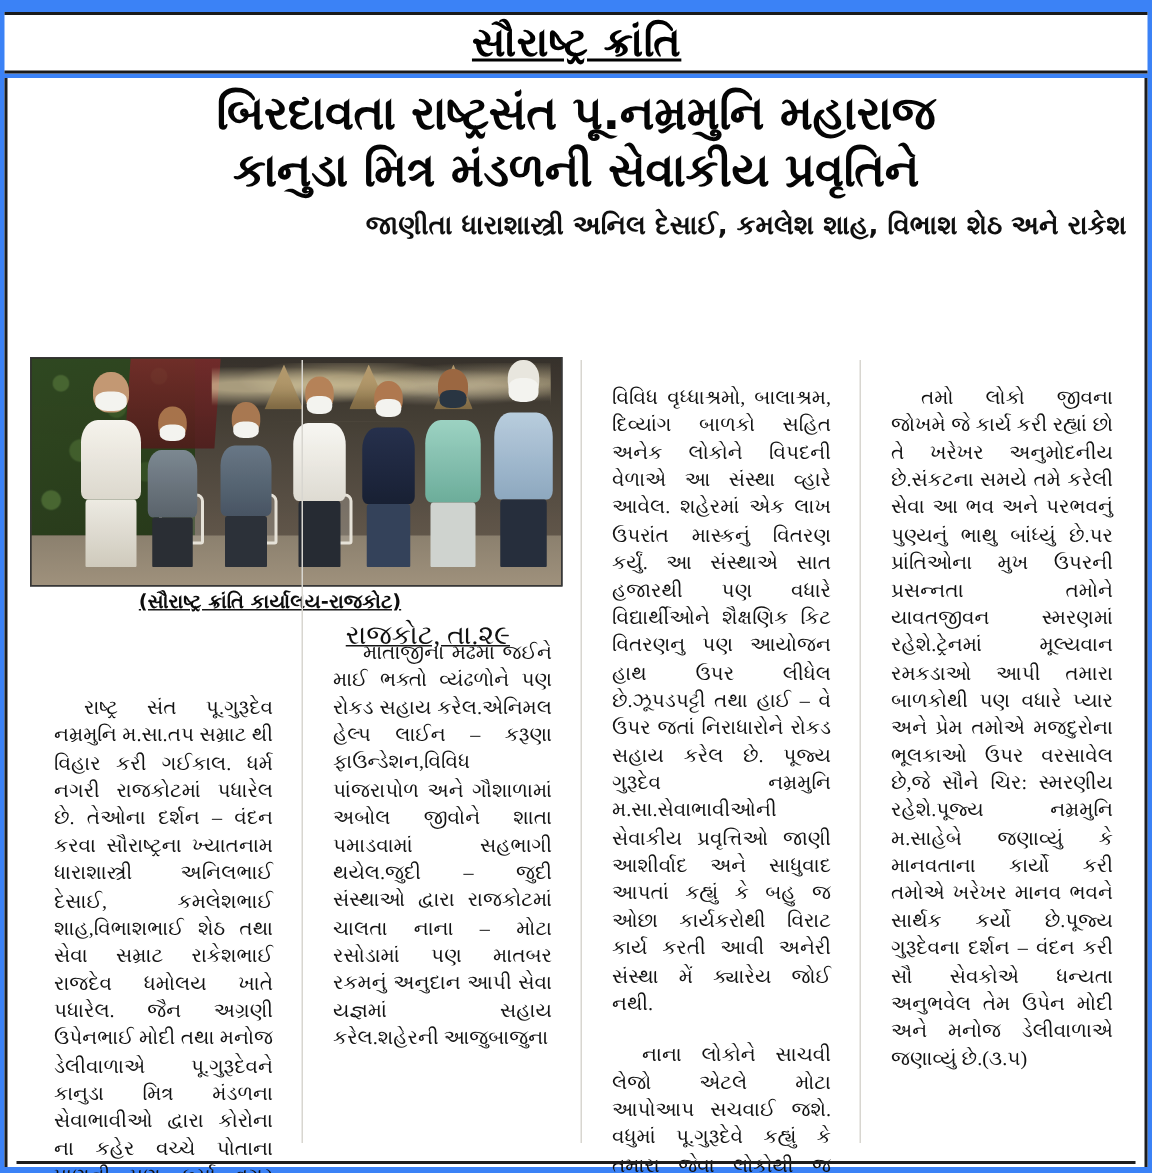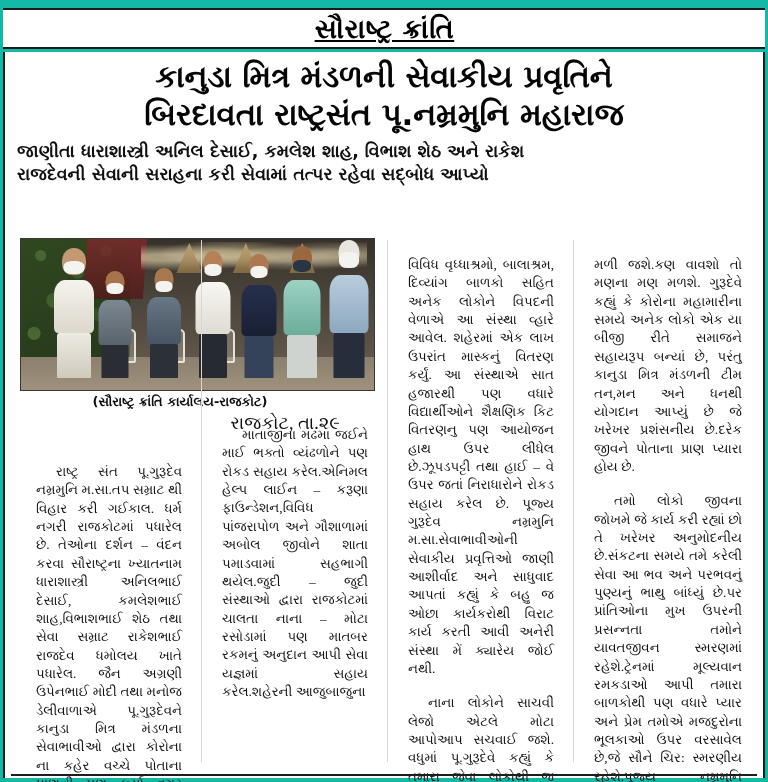--- a/index.html
+++ b/index.html
@@ -14,21 +14,21 @@
     height: 782px;
     overflow: hidden;
     position: relative;
     color: #151515;
     -webkit-font-smoothing: antialiased;
   }
 
   .page {
     position: absolute;
     inset: 0;
-    background: #14b8a6;
+    background: #3b82f6;
     padding-left: 27px;
   }
 
   
   .masthead {
     position: absolute;
     left: 3px;
     top: 8px;
     right: 3px;
     height: 37px;
@@ -74,21 +74,22 @@
     font-family: "DejaVu Sans", "Liberation Sans", sans-serif;
     font-weight: 700;
     font-size: 31px;
     line-height: 1.22;
     color: #050505;
     letter-spacing: -0.2px;
     white-space: nowrap;
   }
   .subhead {
     padding: 6px 12px 0 12px;
-    text-align: left;
+    text-align: right;
+    margin-left: 32px;
   }
   .subhead-line {
     font-family: "DejaVu Sans", "Liberation Sans", sans-serif;
     font-weight: 700;
     font-size: 17.5px;
     line-height: 1.33;
     color: #101010;
     white-space: nowrap;
   }
 
@@ -100,20 +101,21 @@
     top: 186px;
     bottom: 6px;
     padding: 0 12px;
   }
 
   .photo-wrap {
     position: absolute;
     left: 15px;
     top: 0px;
     width: 320px;
+    text-decoration: underline;
   }
   .photo {
     width: 355px;
     height: 153px;
     border: 1px solid #3c3c3c;
     box-sizing: border-box;
     overflow: hidden;
     position: relative;
     background: #2a2a28;
     filter: contrast(1.05) brightness(0.98);
@@ -244,27 +246,26 @@
 
 <div class="page">
 
   <div class="masthead">
     <div class="masthead-title">સૌરાષ્ટ્ર ક્રાંતિ</div>
   </div>
 
   <div class="article">
 
     <div class="headline">
+      <div class="headline-line">બિરદાવતા રાષ્ટ્રસંત પૂ.નમ્રમુનિ મહારાજ</div>
       <div class="headline-line">કાનુડા મિત્ર મંડળની સેવાકીય પ્રવૃતિને</div>
-      <div class="headline-line">બિરદાવતા રાષ્ટ્રસંત પૂ.નમ્રમુનિ મહારાજ</div>
     </div>
 
     <div class="subhead">
       <div class="subhead-line">જાણીતા ધારાશાસ્ત્રી અનિલ દેસાઈ, કમલેશ શાહ, વિભાશ શેઠ અને રાકેશ</div>
-      <div class="subhead-line">રાજદેવની સેવાની સરાહના કરી સેવામાં તત્પર રહેવા સદ્‌બોધ આપ્યો</div>
     </div>
 
     <div class="body-region">
 
       <div class="photo-wrap">
         <div class="photo">
           <div class="ph-bg"></div>
           <div class="ph-greenwall"></div>
           <div class="ph-drape"></div>
           <div class="ph-lights"></div>
@@ -342,20 +343,19 @@
       <div class="col" id="col-2">
         <p class="indent">માતાજીના મઢમા જઈને માઈ ભક્તો વ્યંઢળોને પણ રોકડ સહાય કરેલ.એનિમલ હેલ્પ લાઈન – કરૂણા ફાઉન્ડેશન,વિવિધ પાંજરાપોળ અને ગૌશાળામાં અબોલ જીવોને શાતા પમાડવામાં સહભાગી થયેલ.જુદી – જુદી સંસ્થાઓ દ્વારા રાજકોટમાં ચાલતા નાના – મોટા રસોડામાં પણ માતબર રકમનું અનુદાન આપી સેવા યજ્ઞમાં સહાય કરેલ.શહેરની આજુબાજુના</p>
       </div>
 
       <div class="col" id="col-3">
         <p>વિવિધ વૃધ્ધાશ્રમો, બાલાશ્રમ, દિવ્યાંગ બાળકો સહિત અનેક લોકોને વિપદની વેળાએ આ સંસ્થા વ્હારે આવેલ. શહેરમાં એક લાખ ઉપરાંત માસ્કનું વિતરણ કર્યું. આ સંસ્થાએ સાત હજારથી પણ વધારે વિદ્યાર્થીઓને શૈક્ષણિક કિટ વિતરણનુ પણ આયોજન હાથ ઉપર લીધેલ છે.ઝૂપડપટ્ટી તથા હાઈ – વે ઉપર જતાં નિરાધારોને રોકડ સહાય કરેલ છે. પૂજ્ય ગુરૂદેવ નમ્રમુનિ મ.સા.સેવાભાવીઓની સેવાકીય પ્રવૃત્તિઓ જાણી આશીર્વાદ અને સાધુવાદ આપતાં કહ્યું કે બહુ જ ઓછા કાર્યકરોથી વિરાટ કાર્ય કરતી આવી અનેરી સંસ્થા મેં ક્યારેય જોઈ નથી.</p>
         <p class="indent">નાના લોકોને સાચવી લેજો એટલે મોટા આપોઆપ સચવાઈ જશે. વધુમાં પૂ.ગુરૂદેવે કહ્યું કે તમારા જેવા લોકોથી જ રાજકોટને સેવા એવમ્ સંસ્થાઓની નગરી તરીકે અનોખી ઓળખ પ્રસ્થાપિત થઈ છે.તમારા જેવા સેવાભાવીઓથી આ દેશ ટકી રહ્યો છે.સરકારને પણ તમે સહયોગી બન્યાં છો. સેવાનું કાર્ય અવિરત ચાલુ જ રાખજો.જેટલું વાપરશો એનાથી અનેક ગણું આ બધા લોકોના આશીર્વાદથી</p>
       </div>
 
       <div class="col" id="col-4">
-        <p>મળી જશે.કણ વાવશો તો મણના મણ મળશે. ગુરૂદેવે કહ્યું કે કોરોના મહામારીના સમયે અનેક લોકો એક યા બીજી રીતે સમાજને સહાયરૂપ બન્યાં છે, પરંતુ કાનુડા મિત્ર મંડળની ટીમ તન,મન અને ધનથી યોગદાન આપ્યું છે જે ખરેખર પ્રશંસનીય છે.દરેક જીવને પોતાના પ્રાણ પ્યારા હોય છે.</p>
         <p class="indent">તમો લોકો જીવના જોખમે જે કાર્ય કરી રહ્યાં છો તે ખરેખર અનુમોદનીય છે.સંકટના સમયે તમે કરેલી સેવા આ ભવ અને પરભવનું પુણ્યનું ભાથુ બાંધ્યું છે.પર પ્રાંતિઓના મુખ ઉપરની પ્રસન્નતા તમોને યાવતજીવન સ્મરણમાં રહેશે.ટ્રેનમાં મૂલ્યવાન રમકડાઓ આપી તમારા બાળકોથી પણ વધારે પ્યાર અને પ્રેમ તમોએ મજદુરોના ભૂલકાઓ ઉપર વરસાવેલ છે,જે સૌને ચિર: સ્મરણીય રહેશે.પૂજ્ય નમ્રમુનિ મ.સાહેબે જણાવ્યું કે માનવતાના કાર્યો કરી તમોએ ખરેખર માનવ ભવને સાર્થક કર્યો છે.પૂજ્ય ગુરૂદેવના દર્શન – વંદન કરી સૌ સેવકોએ ધન્યતા અનુભવેલ તેમ ઉપેન મોદી અને મનોજ ડેલીવાળાએ જણાવ્યું છે.(૩.૫)</p>
       </div>
     </div>
 
     <div class="bottom-rule"></div>
   </div>
 </div>
 
 </body></html>

